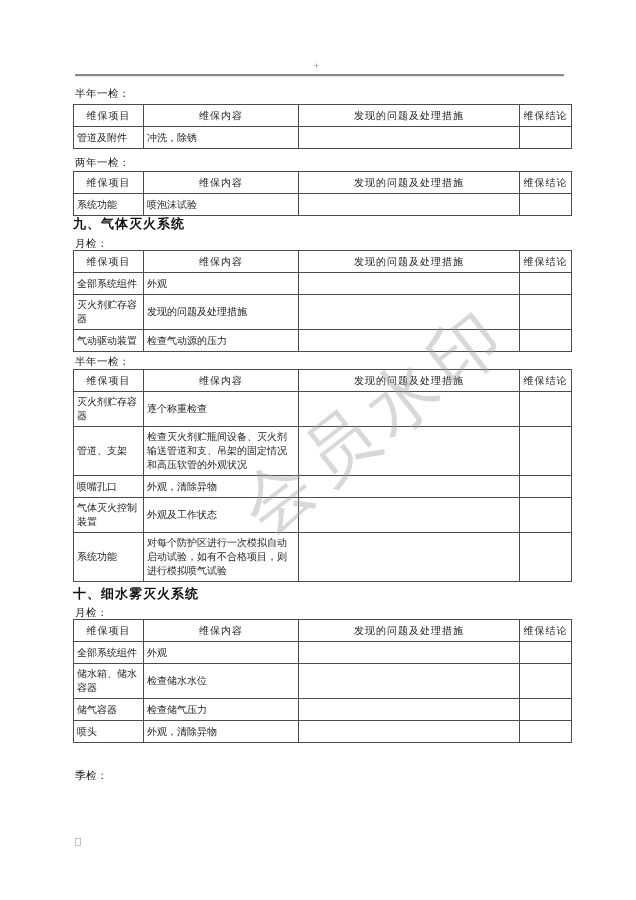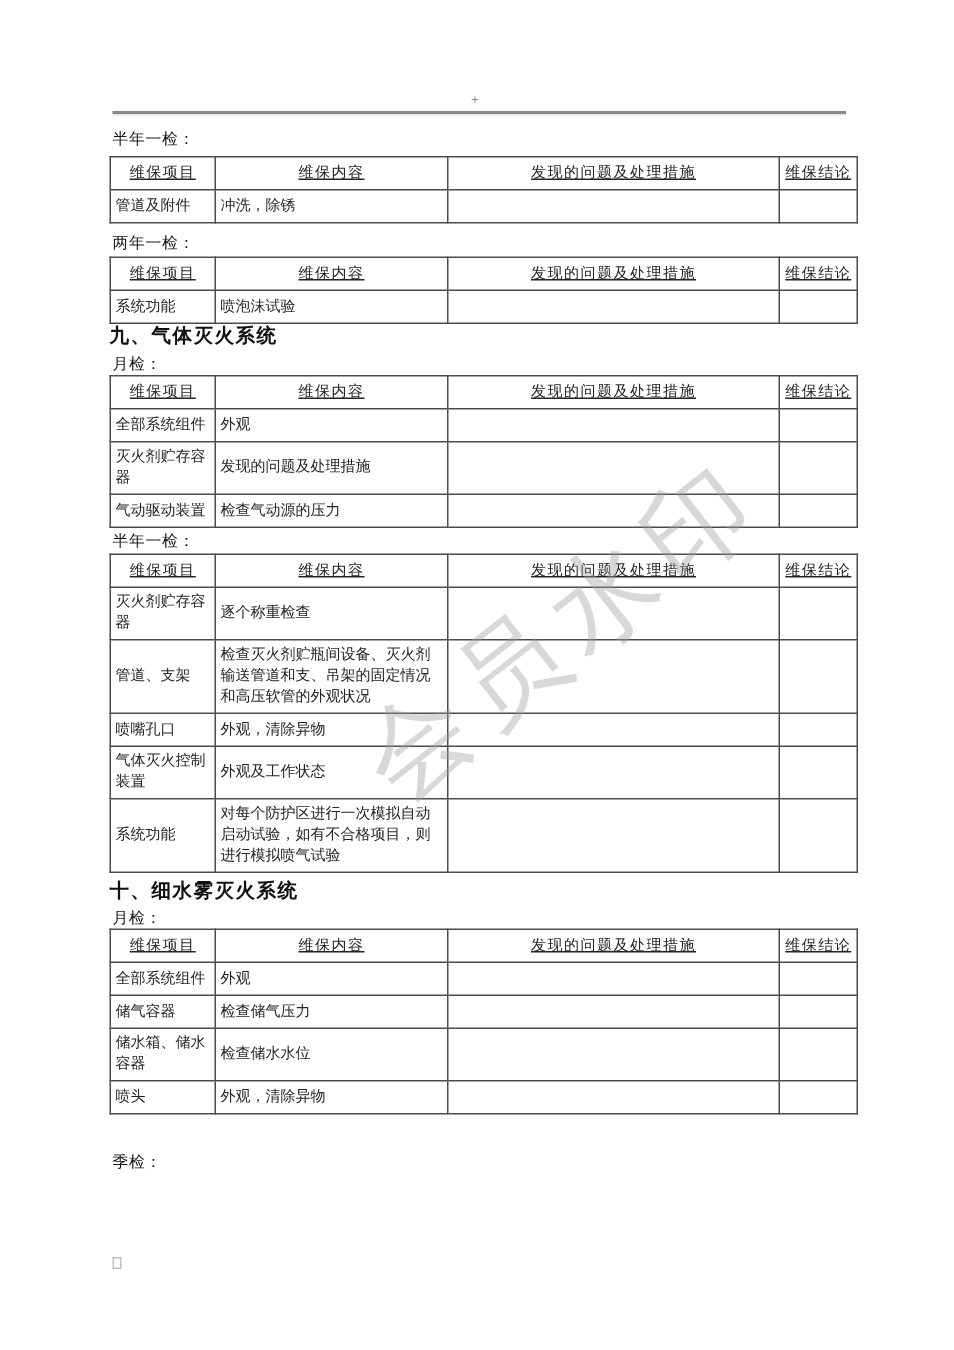--- a/index.html
+++ b/index.html
@@ -44,21 +44,21 @@
   .mtable th, .mtable td {
     border:1px solid #4c4c4c;
     padding:3px 3px;
     line-height:14px;
     height:15px;
     vertical-align:middle;
     font-weight:normal;
     overflow:hidden;
     word-break:break-all;
   }
-  .mtable thead th { text-align:center; letter-spacing:1px;text-decoration:underline; }
+  .mtable thead th { text-align:center; letter-spacing:1px; }
   .mtable tbody td { text-align:left;margin-top:23px; }
   .mtable tbody td.center { }
   .mtable tbody td:nth-child(3), .mtable tbody td:nth-child(4) { }
 
   .watermark {
     position:absolute; left:250px; top:482px;
     transform-origin:0 50%;
     transform:rotate(-38deg);
     font-size:70px; line-height:70px; letter-spacing:9px;
     color:#a0a0a0; opacity:0.40;
@@ -243,32 +243,32 @@
         </tr>
       </thead>
       <tbody>
         <tr>
           <td>全部系统组件</td>
           <td>外观</td>
           <td></td>
           <td></td>
         </tr>
         <tr>
+          <td>储水箱、储水容器</td>
+          <td>检查储水水位</td>
+          <td></td>
+          <td></td>
+        </tr>
+        <tr>
           <td>储气容器</td>
           <td>检查储气压力</td>
           <td></td>
           <td></td>
         </tr>
         <tr>
-          <td>储水箱、储水容器</td>
-          <td>检查储水水位</td>
-          <td></td>
-          <td></td>
-        </tr>
-        <tr>
           <td>喷头</td>
           <td>外观，清除异物</td>
           <td></td>
           <td></td>
         </tr>
       </tbody>
     </table>
 
   <span class="doc-label" style="top:769px">季检：</span>
 

